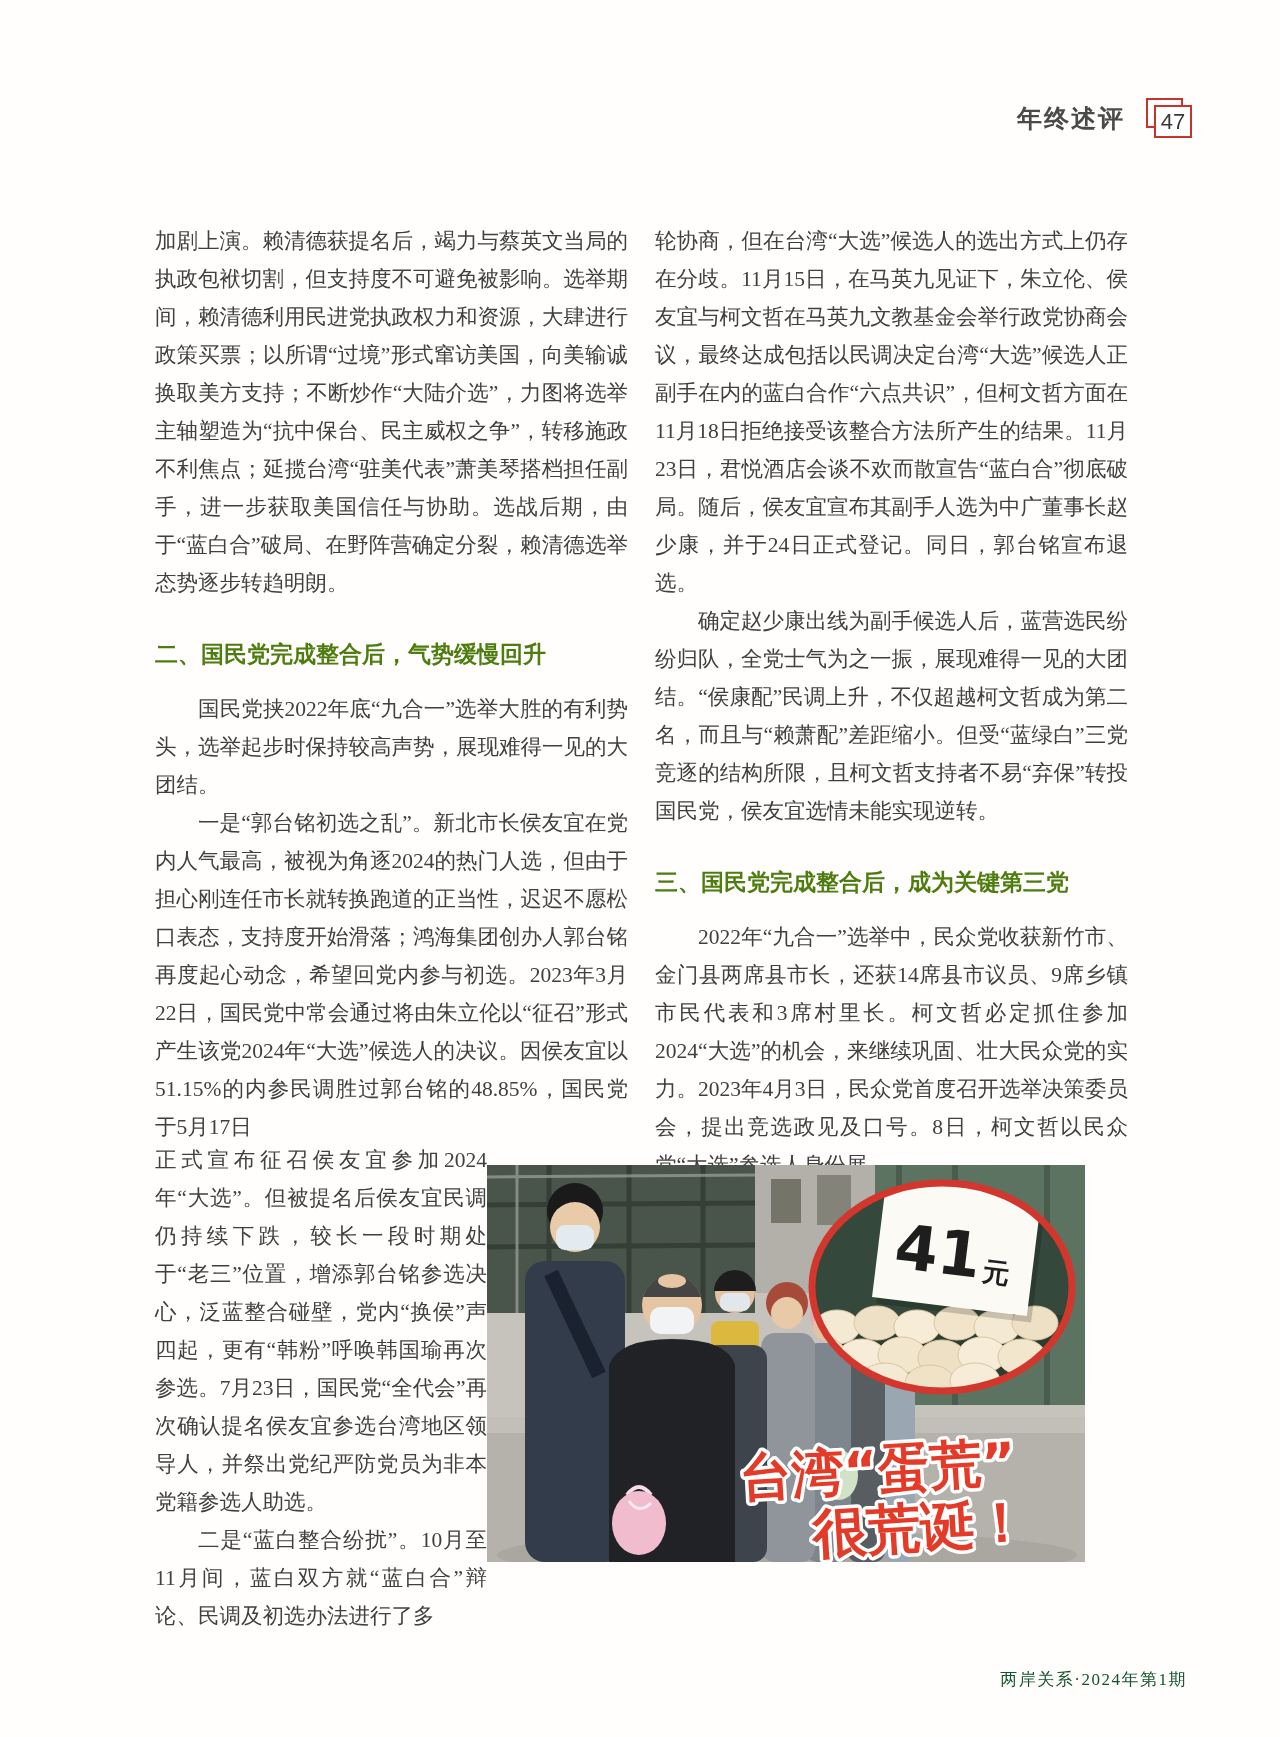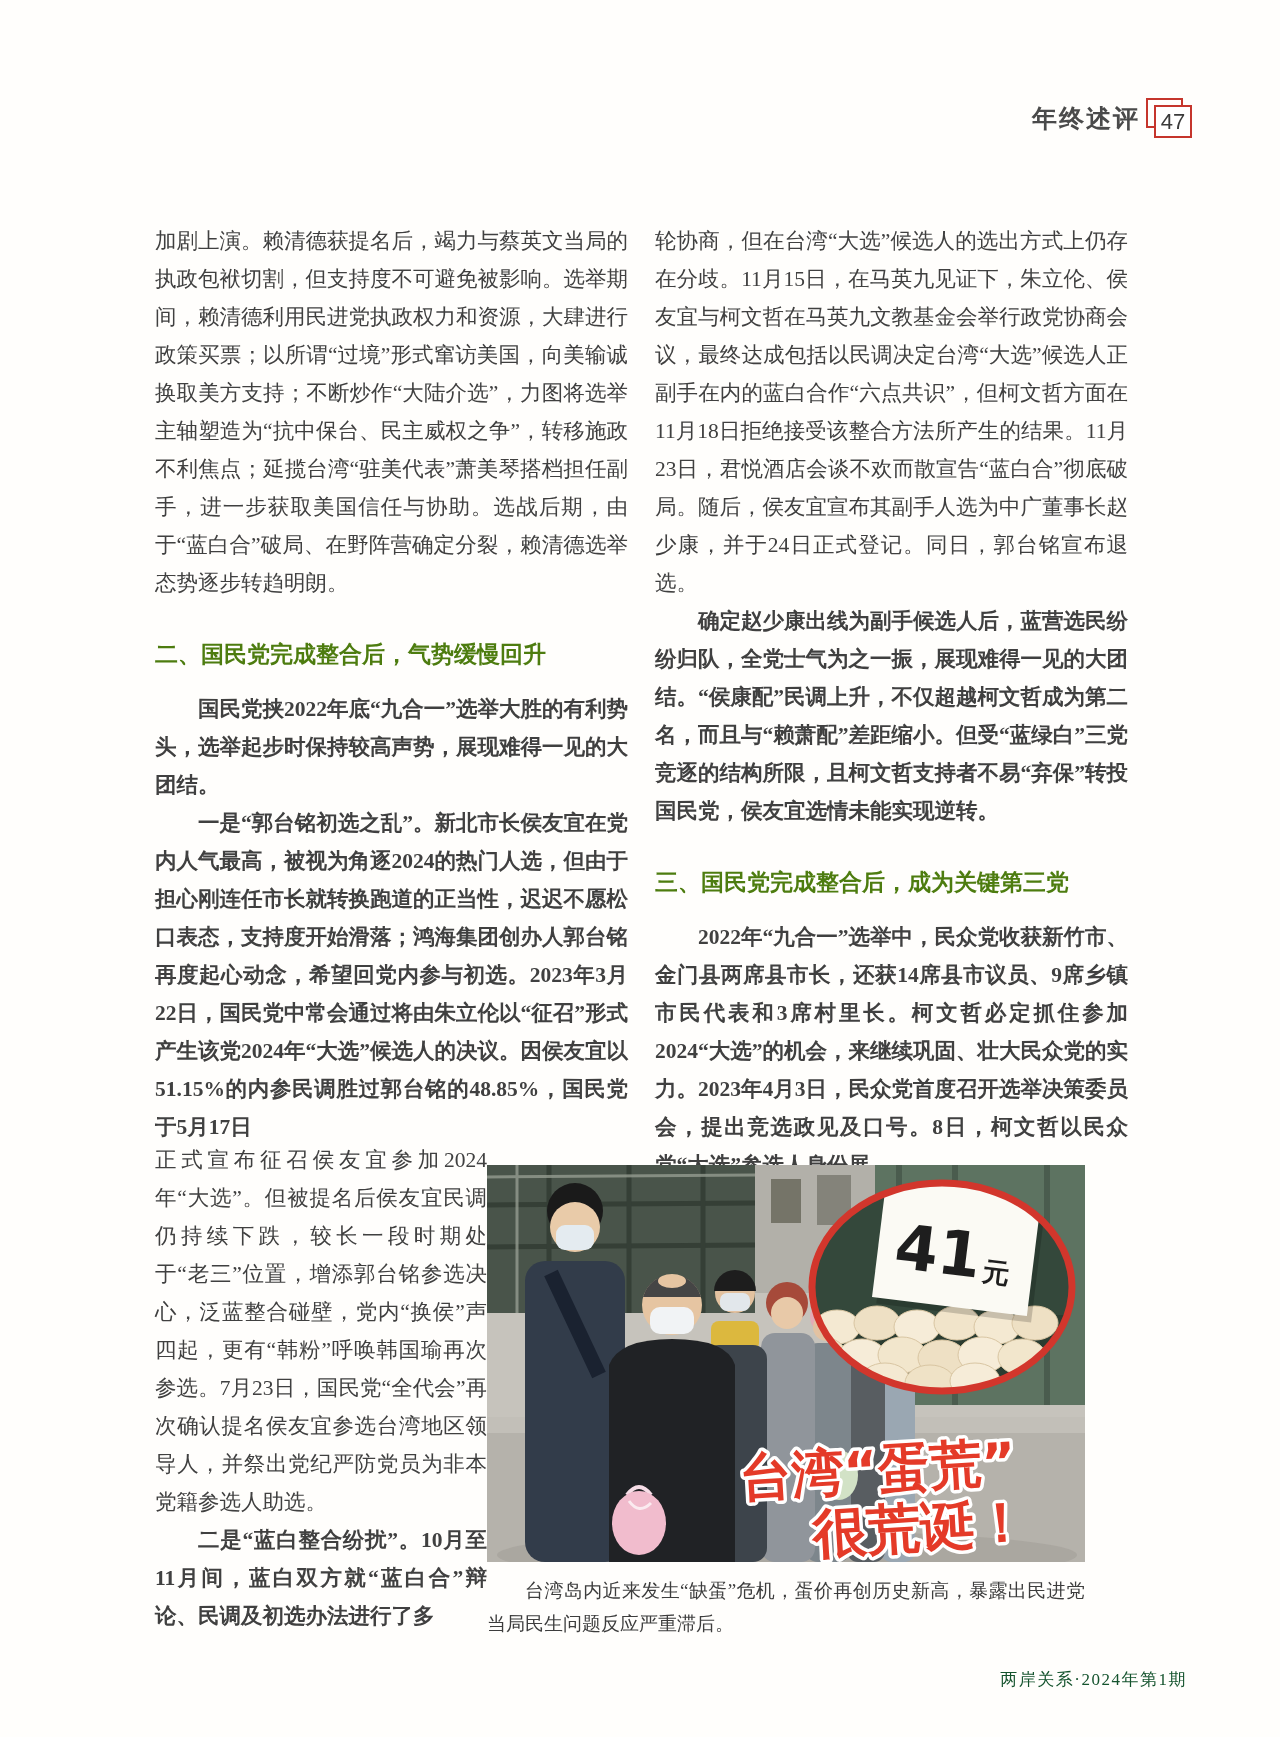--- a/index.html
+++ b/index.html
@@ -4,21 +4,21 @@
 <style>
   * { margin:0; padding:0; box-sizing:border-box; }
   html,body { background:#ffffff; }
   .page {
     position:relative; width:1280px; height:1737px;
     background:#fffefc; overflow:hidden;
     font-family:"Liberation Serif","DejaVu Serif",serif;
     color:#2b2b2b;
   }
   
-  .page-header { position:absolute; top:98px; right:87px; display:flex; align-items:center; gap:6px; }
+  .page-header { position:absolute; top:98px; right:87px; display:flex; align-items:center; gap:21px; }
   .section-label {
     font-family:"Liberation Sans","DejaVu Sans",sans-serif;
     font-size:25px; font-weight:600; color:#4a4a4a; letter-spacing:2px;
   }
   .pagebox { position:relative; width:47px; height:41px;text-align:center; }
   .pagebox-back { position:absolute; left:0; top:0; width:37px; height:30px; border:2.5px solid #c5352c; background:transparent; }
   .pagebox-front {
     position:absolute; left:8px; top:7px; width:38px; height:33px;
     border:2.5px solid #c5352c; background:#ffffff;
     display:flex; align-items:center; justify-content:center;
@@ -27,21 +27,21 @@
   }
   
   .col { position:absolute; }
   #colLeftWide   { left:155px; top:222px; width:473px; }
   #colLeftNarrow { left:155px; top:1141px; width:332px; }
   #colRight      { left:655px; top:222px; width:473px; }
   .col p {
     font-size:21.5px; line-height:38px; text-align:justify;
     color:#404040;
   }
-  .col p.ind { text-indent:2em;font-weight:bold; }
+  .col p.ind { text-indent:2em; }
   .col h2 {
     font-family:"Liberation Sans","DejaVu Sans",sans-serif;
     font-size:23px; line-height:32px; font-weight:bold;
     color:#4d7c0f; margin:36px 0 20px 0;
   }
   
   .photo { position:absolute; left:487px; top:1165px; width:598px; height:397px; }
   .photo svg { display:block; }
   .caption {
     position:absolute; left:487px; top:1574px; width:598px;
@@ -191,19 +191,18 @@
         <ellipse cx="455" cy="122" rx="130" ry="104" fill="none" stroke="#d2362c" stroke-width="7"></ellipse>
       </g>
 
       <g transform="rotate(-3.5 400 340)" font-family="DejaVu Sans, sans-serif" font-weight="bold" fill="#e43a28" stroke="#ffffff" stroke-width="7" stroke-linejoin="round" paint-order="stroke">
         <text x="393" y="322" font-size="52" text-anchor="middle">台湾“蛋荒”</text>
         <text x="432" y="383" font-size="54" text-anchor="middle">很荒诞！</text>
       </g>
     </svg>
   </figure>
 
-  <p class="caption">台湾岛内近来发生“缺蛋”危机，蛋价再创历史新高，暴露出民进党当局民生问题反应严重滞后。</p>
 
   <div class="page-footer">
     <span>两岸关系·2024年第1期</span>
   </div>
 
 </div>
 
 </body></html>

